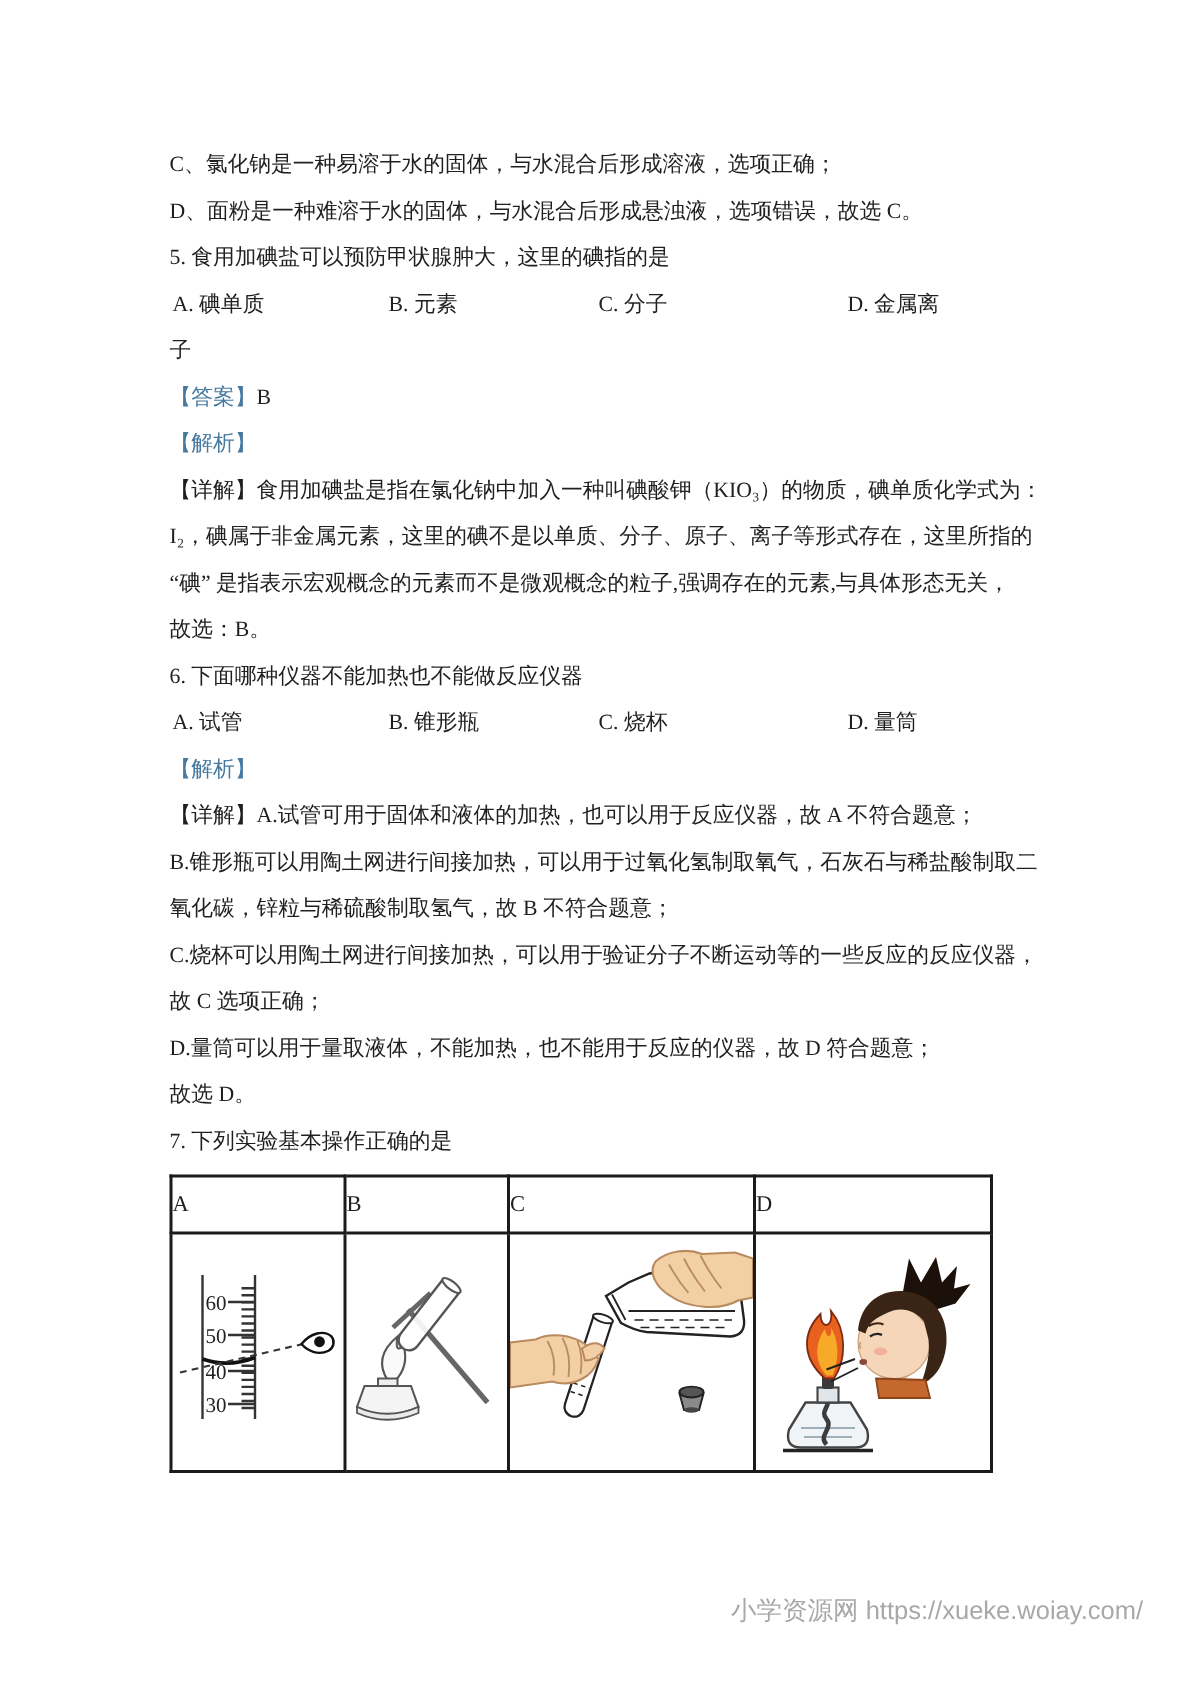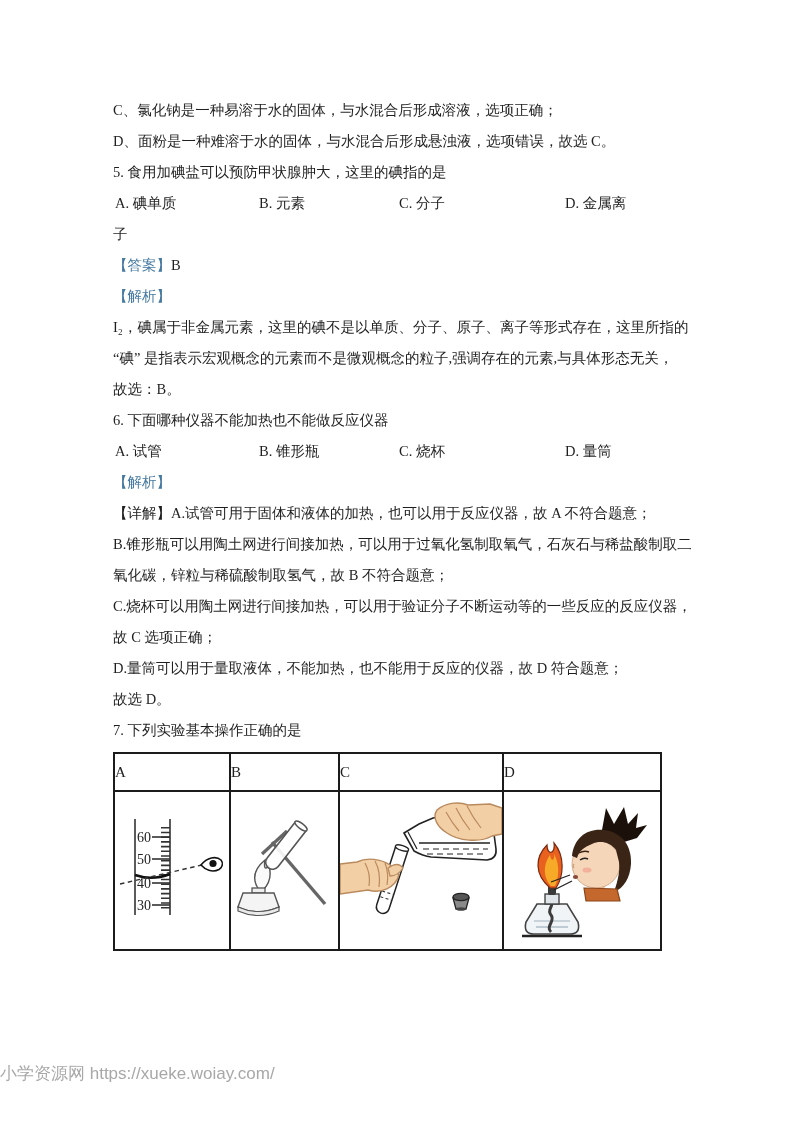--- a/index.html
+++ b/index.html
@@ -10,21 +10,21 @@
   .options{position:relative;height:31px;text-align:right;}
   .options span{position:absolute;top:0;white-space:nowrap;}
   .opt-0{left:2px}.opt-1{left:146px}.opt-2{left:286px}.opt-3{left:452px}
   .blue{color:#4579a0;}
   table.qtable{border-collapse:collapse;table-layout:fixed;margin-top:6px;
                font-size:15px;line-height:normal;}
   table.qtable td{border:2px solid #1b1b1b;padding:0;}
   td.hdr{height:36px;padding-left:8px;vertical-align:middle;text-align:left;}
   td.img{height:157px;text-align:right;vertical-align:middle;}
   .c-a{width:114px}.c-b{width:107px}.c-c{width:162px}.c-d{width:156px}
-  .footer{position:absolute;left:0;right:0;top:1062px;text-align:left;
+  .footer{position:absolute;left:0;right:0;top:1062px;text-align:right;
           font-family:"Liberation Sans","DejaVu Sans",sans-serif;
           font-size:17px;color:#a8a8a8;}
   svg{display:block;margin:0 auto;}
   svg text{font-family:"Liberation Serif","DejaVu Serif",serif;}
 </style>
 </head>
 <body>
 
 <div class="page">
   <div class="content">
@@ -39,20 +39,21 @@
       <span class="opt-2">C. 分子</span>
       <span class="opt-3">D. 金属离</span>
     </div>
     <div class="line">子</div>
     <div class="line">
       <span class="blue">【答案】</span><span>B</span>
     </div>
     <div class="line">
       <span class="blue">【解析】</span>
     </div>
+    <div class="line">【详解】食用加碘盐是指在氯化钠中加入一种叫碘酸钾（KIO₃）的物质，碘单质化学式为：</div>
     <div class="line">I₂，碘属于非金属元素，这里的碘不是以单质、分子、原子、离子等形式存在，这里所指的</div>
     <div class="line">“碘” 是指表示宏观概念的元素而不是微观概念的粒子,强调存在的元素,与具体形态无关，</div>
     <div class="line">故选：B。</div>
 
     <div class="line">6. 下面哪种仪器不能加热也不能做反应仪器</div>
     <div class="options">
       <span class="opt-0">A. 试管</span>
       <span class="opt-1">B. 锥形瓶</span>
       <span class="opt-2">C. 烧杯</span>
       <span class="opt-3">D. 量筒</span>

